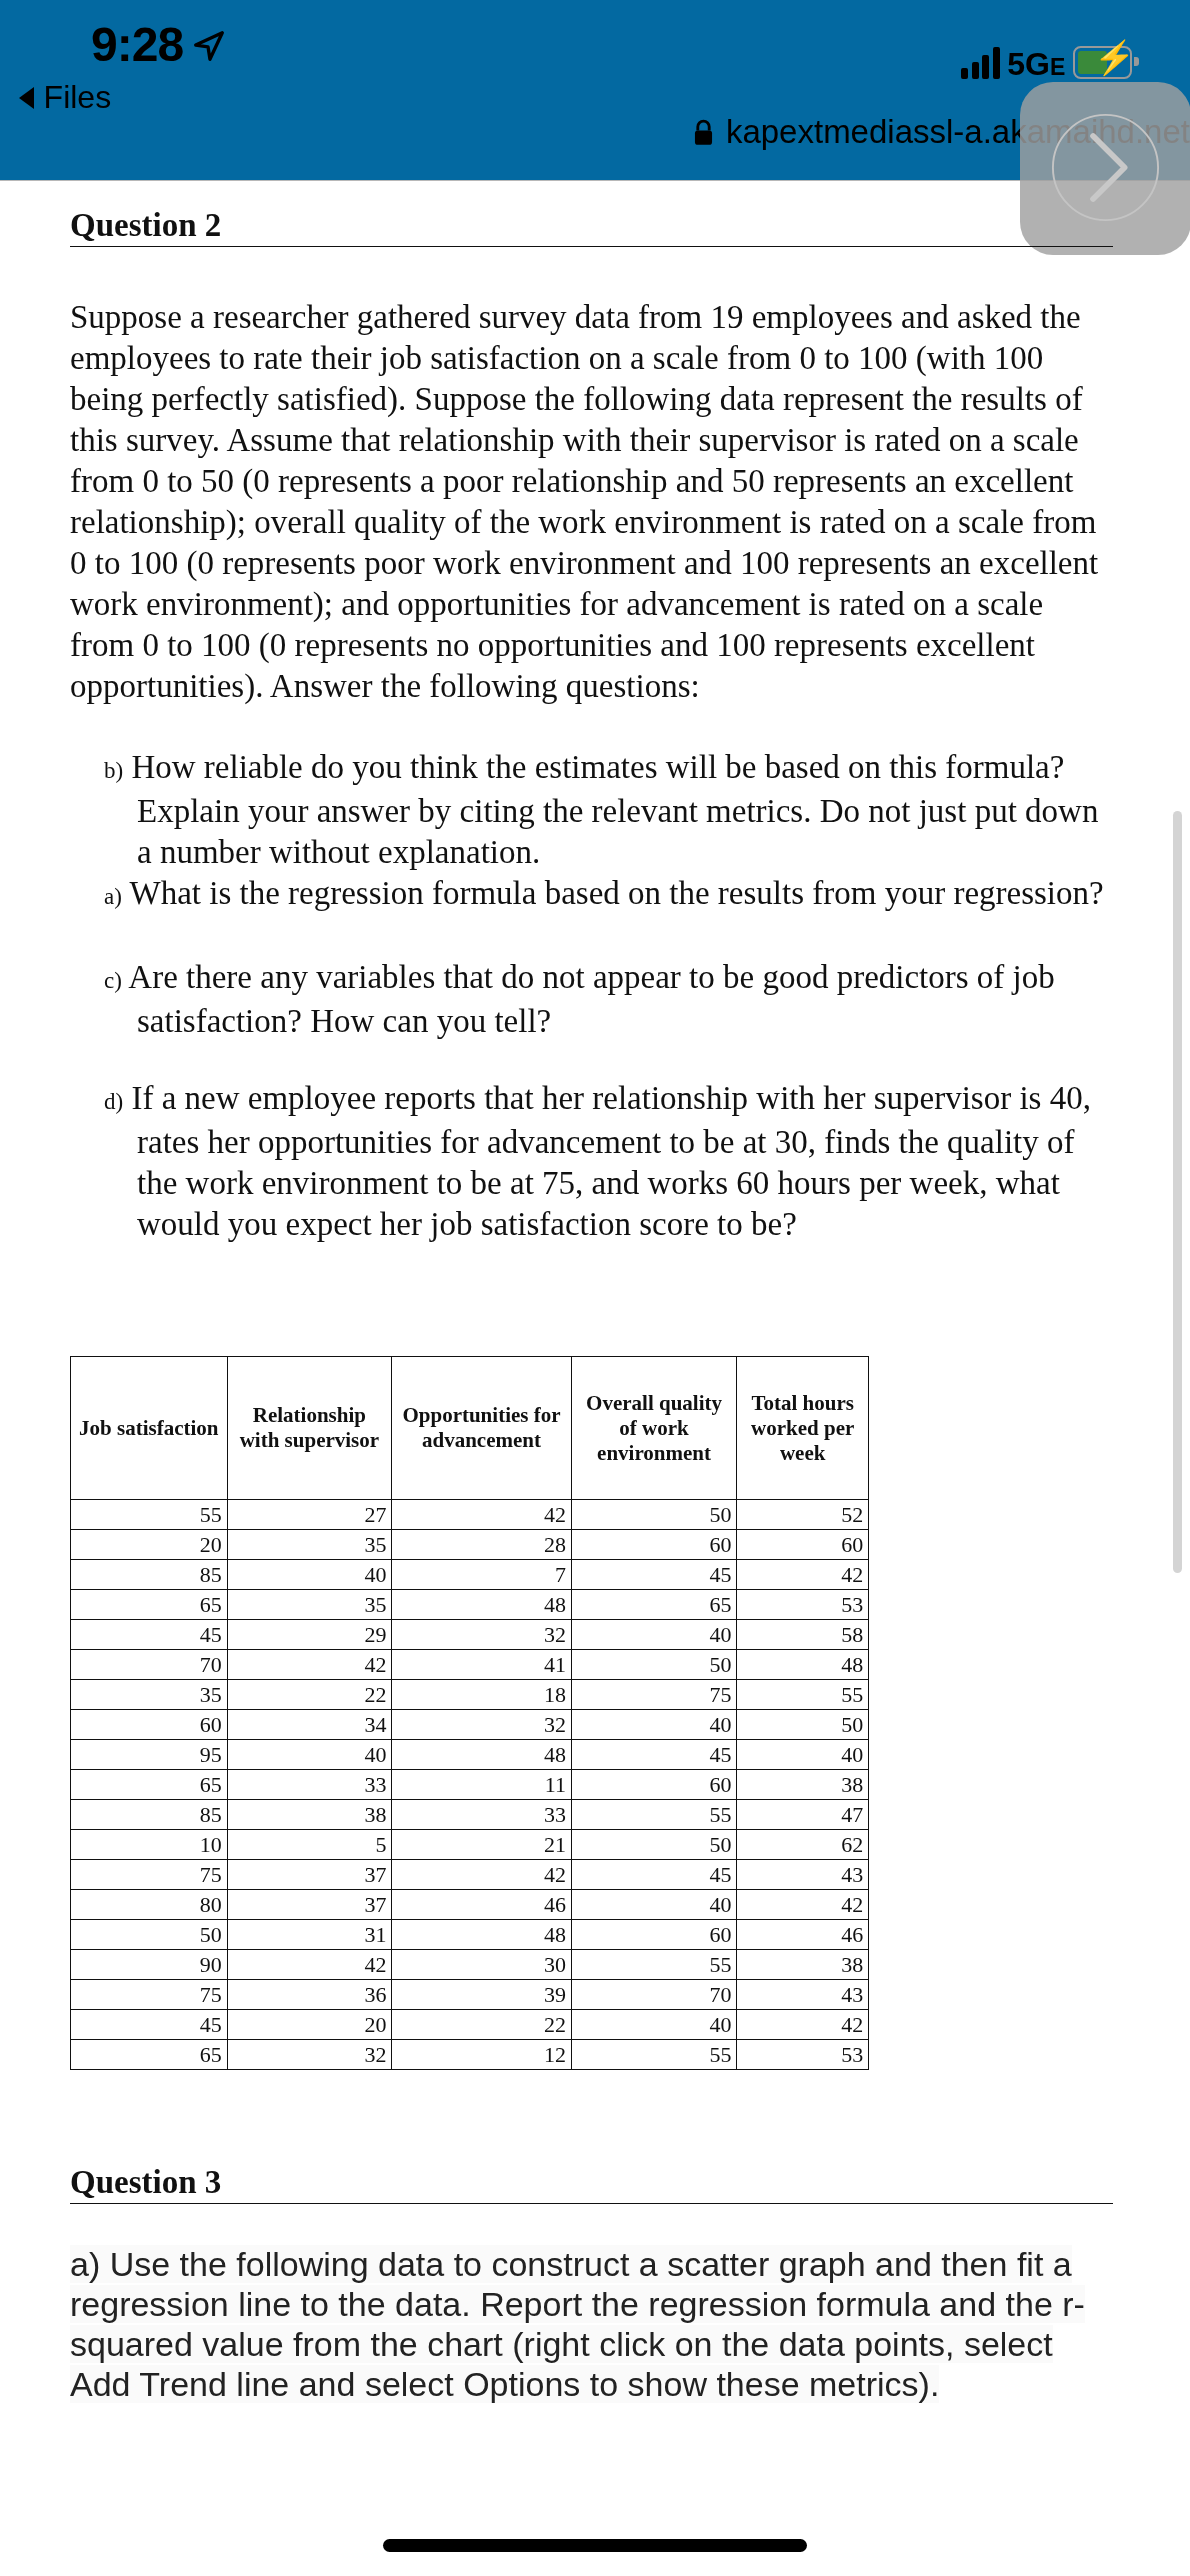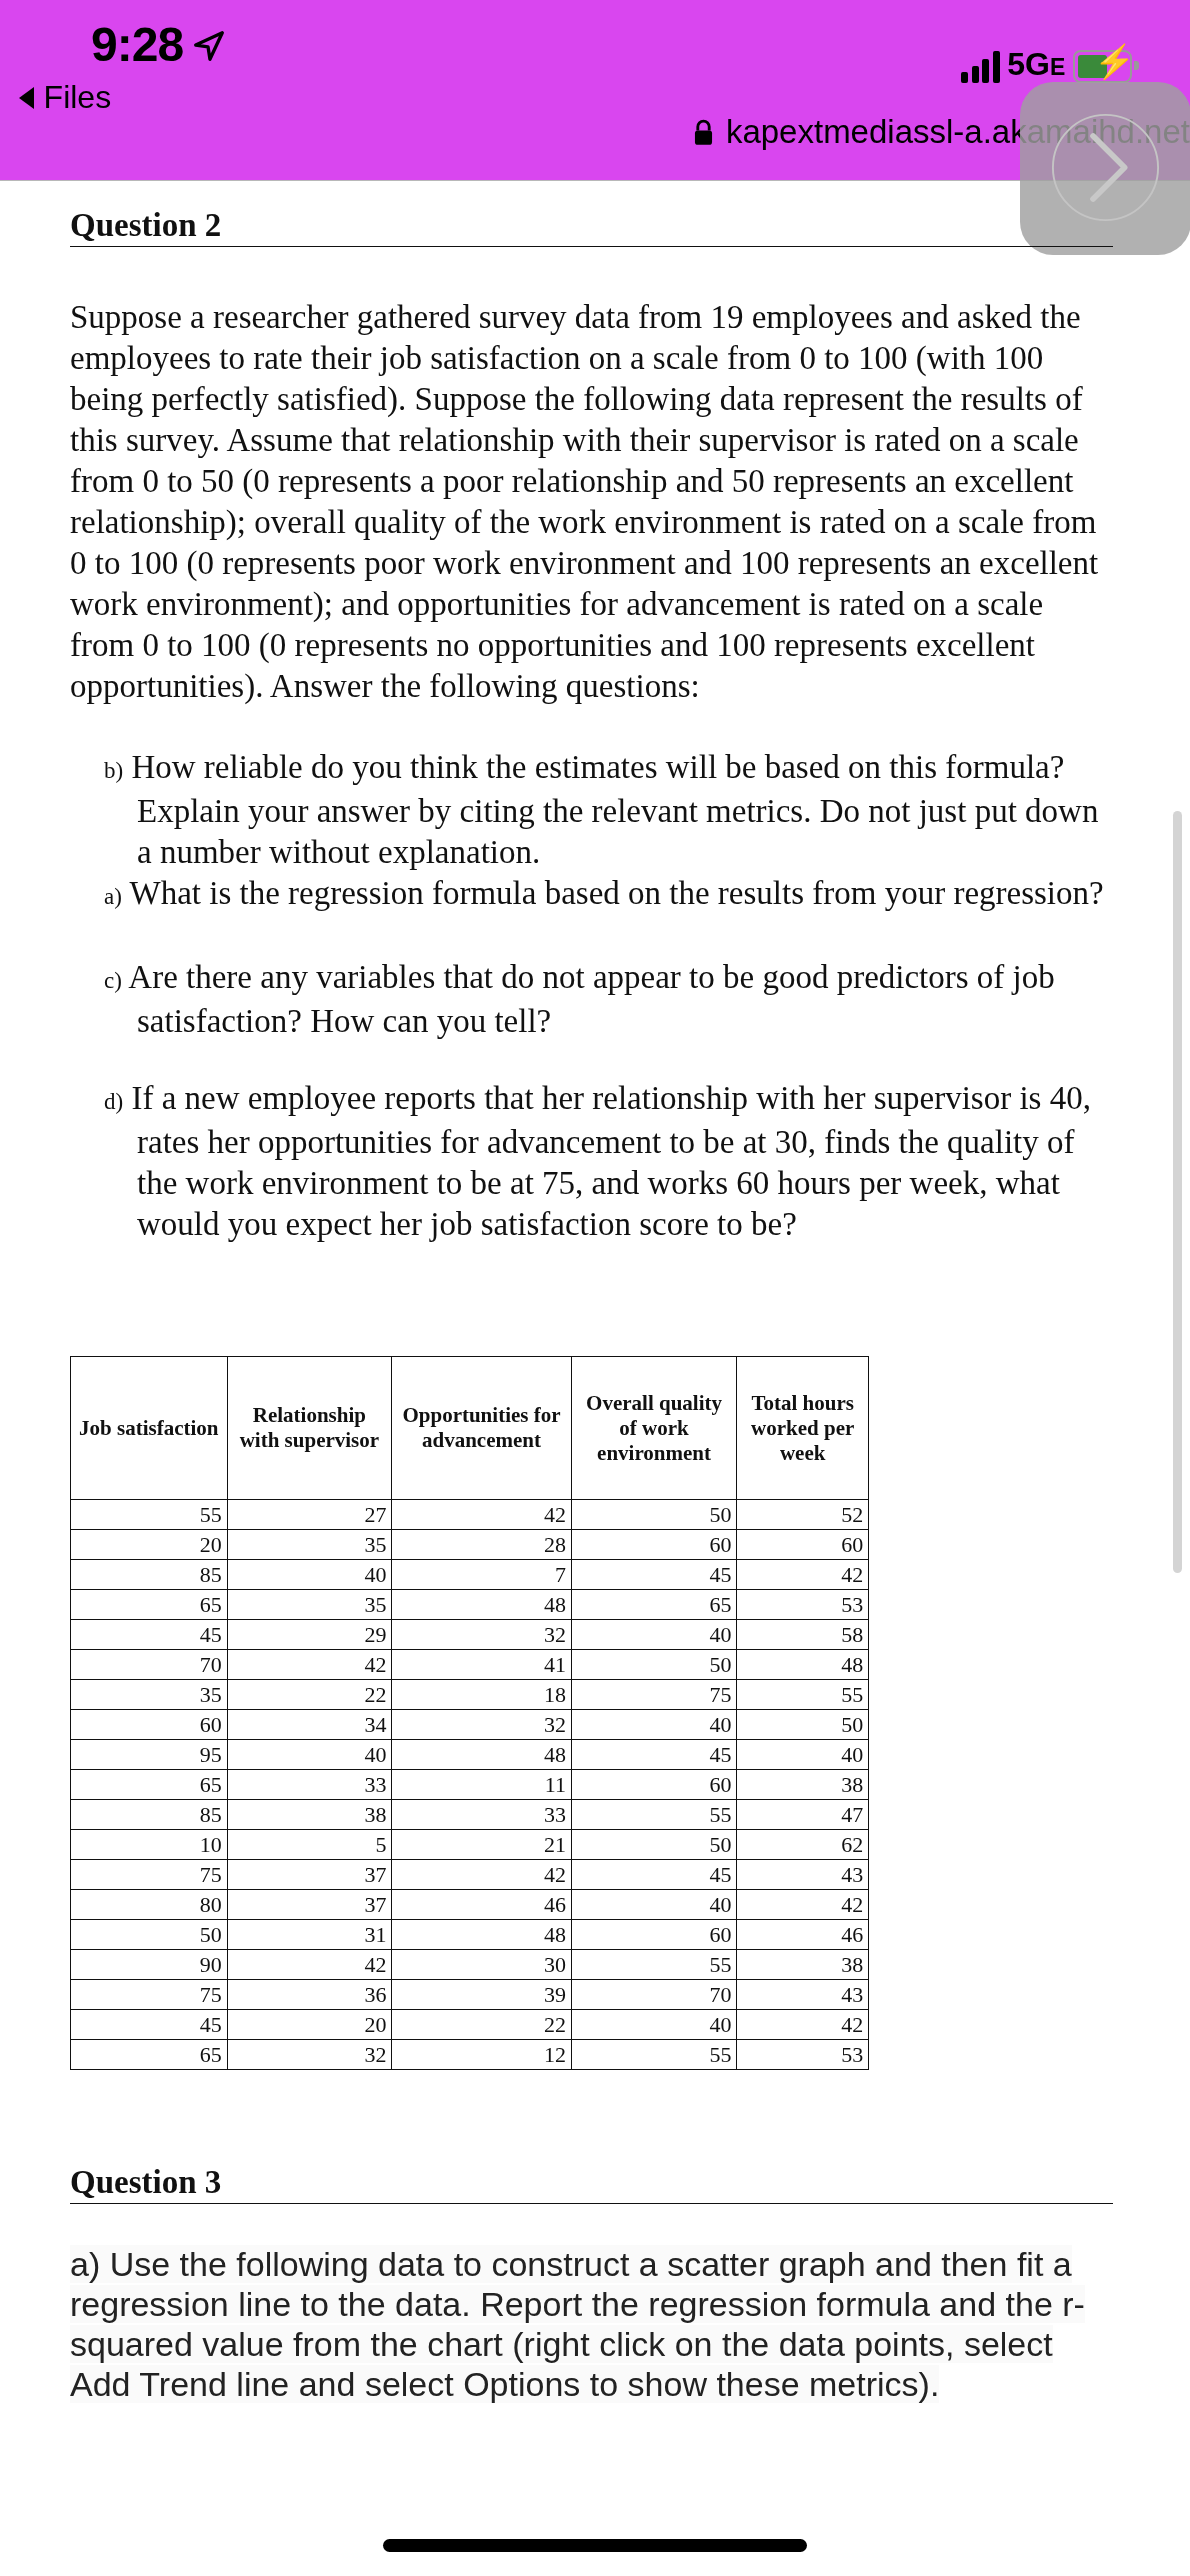--- a/index.html
+++ b/index.html
@@ -4,35 +4,35 @@
 <style>
   html, body { margin: 0; padding: 0; }
   body {
     width: 1190px; height: 2576px; overflow: hidden; position: relative;
     background: #ffffff; color: #111;
     font-family: "Liberation Serif", serif;
   }
   
   .topbar {
     position: absolute; left: 0; top: 0; width: 1190px; height: 180px;
-    background: #d946ef; border-bottom: 1.9px solid #b8b8b8;
+    background: #0369a1; border-bottom: 1.9px solid #b8b8b8;
   }
   .time {
     position: absolute; left: 91px; top: 17px;
     font-family: "Liberation Sans", sans-serif; font-size: 48px; font-weight: 600; color: #000;
     letter-spacing: -1px;
   }
   .loc-icon { position: absolute; left: 190px; top: 27px; width: 38px; height: 38px; }
   .back {
     position: absolute; left: 19px; top: 79px;
     font-family: "Liberation Sans", sans-serif; font-size: 32px; color: #000;
     display: flex; align-items: center; gap: 9.6px; cursor: pointer;
   }
   .back .tri { width: 0; height: 0; border-top: 11.5px solid transparent; border-bottom: 11.5px solid transparent; border-right: 15.3px solid #000; }
-  .status-right { position: absolute; right: 58px; top: 46px; display: flex; align-items: flex-end; gap: 7.7px; }
+  .status-right { position: absolute; right: 58px; top: 46px; display: flex; align-items: flex-start; gap: 7.7px; }
   .signal { display: flex; align-items: flex-end; gap: 3.8px; height: 33px; }
   .signal span { width: 6.7px; background: #000; border-radius: 1.9px; display: block; }
   .net { font-family: "Liberation Sans", sans-serif; font-size: 32px; font-weight: 600; color: #000; }
   .net small { font-size: 23px; }
   .battery { position: relative; width: 59px; height: 33px; border: 2.9px solid #999; border-radius: 7.7px; box-sizing: border-box; }
   .battery .fill { position: absolute; left: 2.9px; top: 2.9px; bottom: 2.9px; width: 29px; background: #3a8a3a; border-radius: 2.9px; }
   .battery .bolt { position: absolute; left: 19px; top: -5.7px; font-size: 33px; line-height: 33px; color: #000; }
   .battery .nub { position: absolute; right: -8.6px; top: 8.6px; width: 4.8px; height: 9.6px; background: #999; border-radius: 0 2.9px 2.9px 0; }
   .url {
     position: absolute; left: 0; right: 0; top: 113px; text-align: right;

